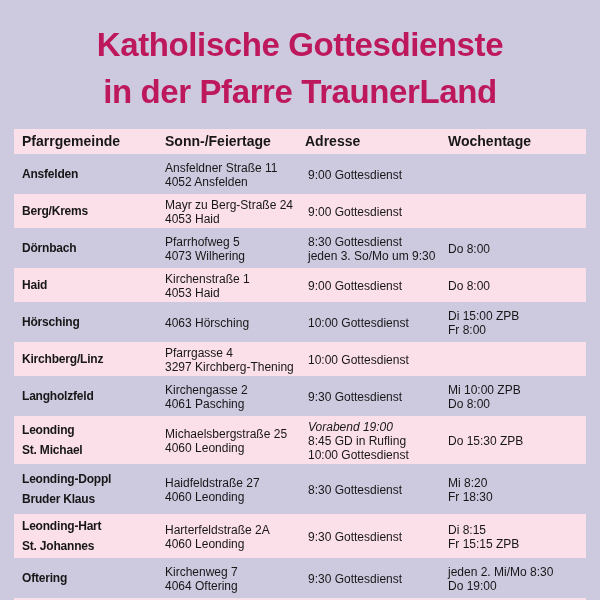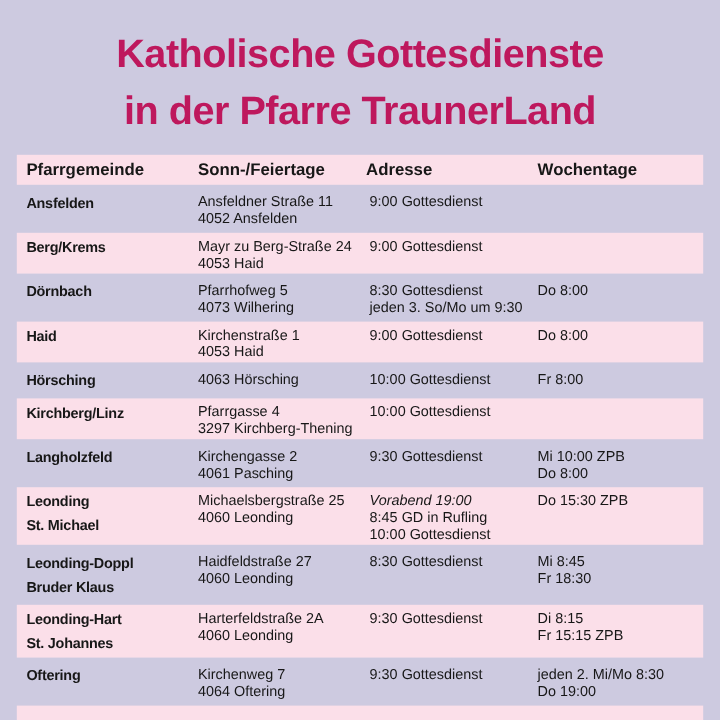--- a/index.html
+++ b/index.html
@@ -20,20 +20,21 @@
     color:#be185d;
   }
   .table{
     position:absolute;
     left:14px;top:129px;width:572px;
   }
   .row{
     display:flex;
     margin-bottom:3px;
     padding:2px 0;
+    align-items:center;
   }
   .header-row{
     background:var(--pink,#fbdfe9);
     padding:4px 0;
     font-weight:700;
     font-size:14px;
     line-height:17px;
   }
   .body-row:nth-child(even){background:var(--pink,#fbdfe9);}
   .c{box-sizing:border-box;}
@@ -140,20 +141,21 @@
           <div class="c c1 name">
             <div class="line">Hörsching</div>
           </div>
           <div class="c c2 small">
             <div class="line">4063 Hörsching</div>
           </div>
           <div class="c c3 small">
             <div class="line">10:00 Gottesdienst</div>
           </div>
           <div class="c c4 small">
+            <div class="line">Di 15:00 ZPB</div>
             <div class="line">Fr 8:00</div>
           </div>
         </div>
         <div class="row body-row">
           <div class="c c1 name">
             <div class="line">Kirchberg/Linz</div>
           </div>
           <div class="c c2 small">
             <div class="line">Pfarrgasse 4</div>
             <div class="line">3297 Kirchberg-Thening</div>
@@ -203,21 +205,21 @@
             <div class="line">Bruder Klaus</div>
           </div>
           <div class="c c2 small">
             <div class="line">Haidfeldstraße 27</div>
             <div class="line">4060 Leonding</div>
           </div>
           <div class="c c3 small">
             <div class="line">8:30 Gottesdienst</div>
           </div>
           <div class="c c4 small">
-            <div class="line">Mi 8:45</div>
+            <div class="line">Mi 8:20</div>
             <div class="line">Fr 18:30</div>
           </div>
         </div>
         <div class="row body-row">
           <div class="c c1 name">
             <div class="line">Leonding-Hart</div>
             <div class="line">St. Johannes</div>
           </div>
           <div class="c c2 small">
             <div class="line">Harterfeldstraße 2A</div>

